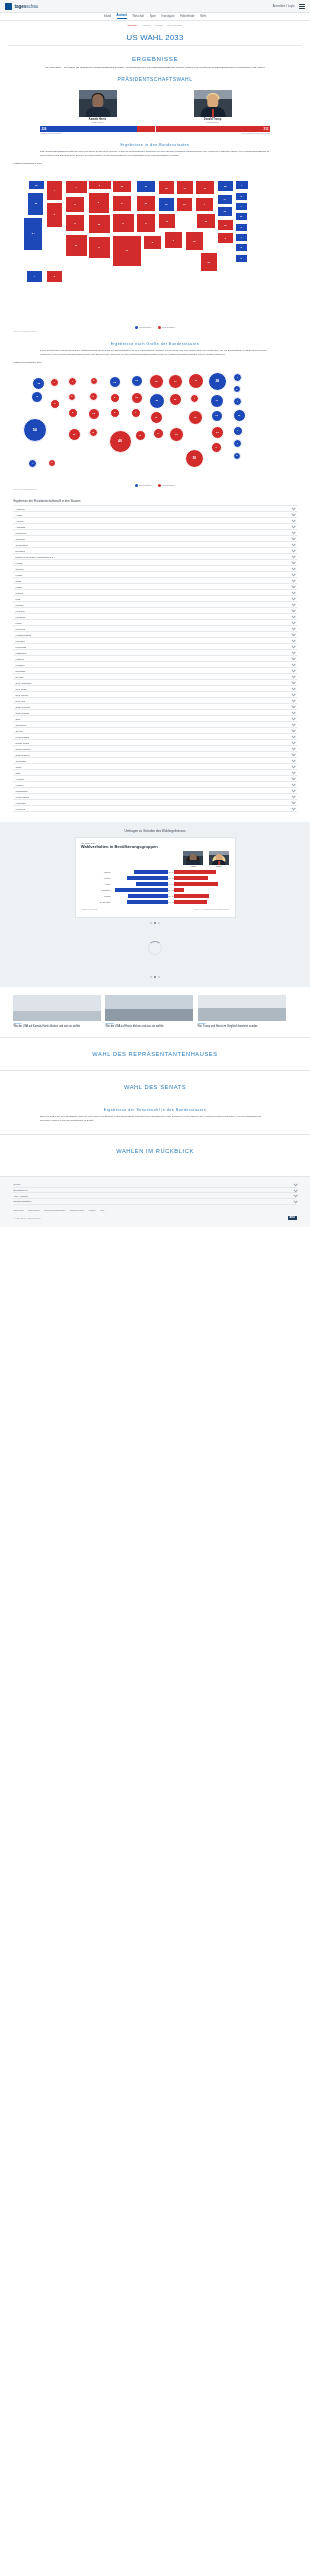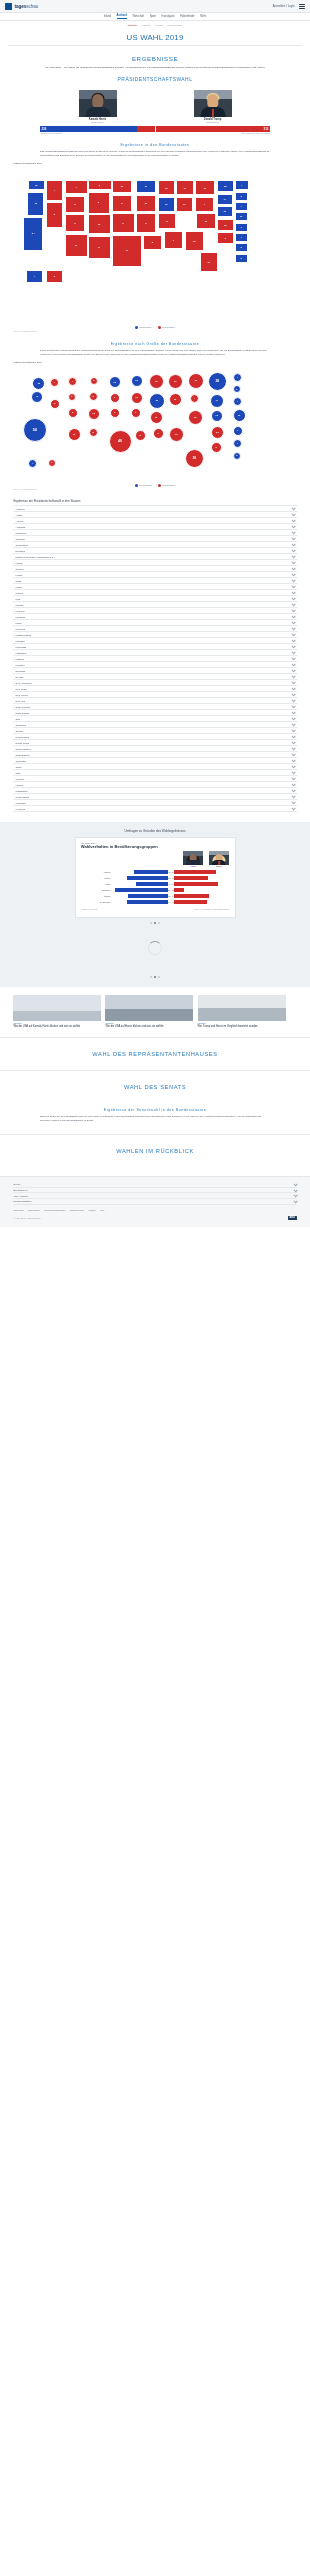--- a/index.html
+++ b/index.html
@@ -236,21 +236,21 @@
   <div class="breadcrumb">
     <span class="crumb home">Startseite</span>
     <span class="sep">›</span>
     <span class="crumb">Ausland</span>
     <span class="sep">›</span>
     <span class="crumb">Amerika</span>
     <span class="sep">›</span>
     <span class="crumb">US-Wahl 2024</span>
   </div>
 
-  <div class="maintitle">US WAHL 2019</div>
+  <div class="maintitle">US WAHL 2033</div>
   <div class="hr-thin"></div>
 
   <div class="sec-head">ERGEBNISSE</div>
   <div class="lead">US-Wahl 2024 – Sie haben die Präsidentin US-Bundesstaaten gewählt: Alle Ergebnisse der US-Präsidentschaftswahl und der Wahlen zum Senat und Repräsentantenhaus in Übersichten und Karten.</div>
 
   <div class="sec-sub">PRÄSIDENTSCHAFTSWAHL</div>
 
   <div class="cands">
     <div class="cand">
       <div class="photo ph-harris">

